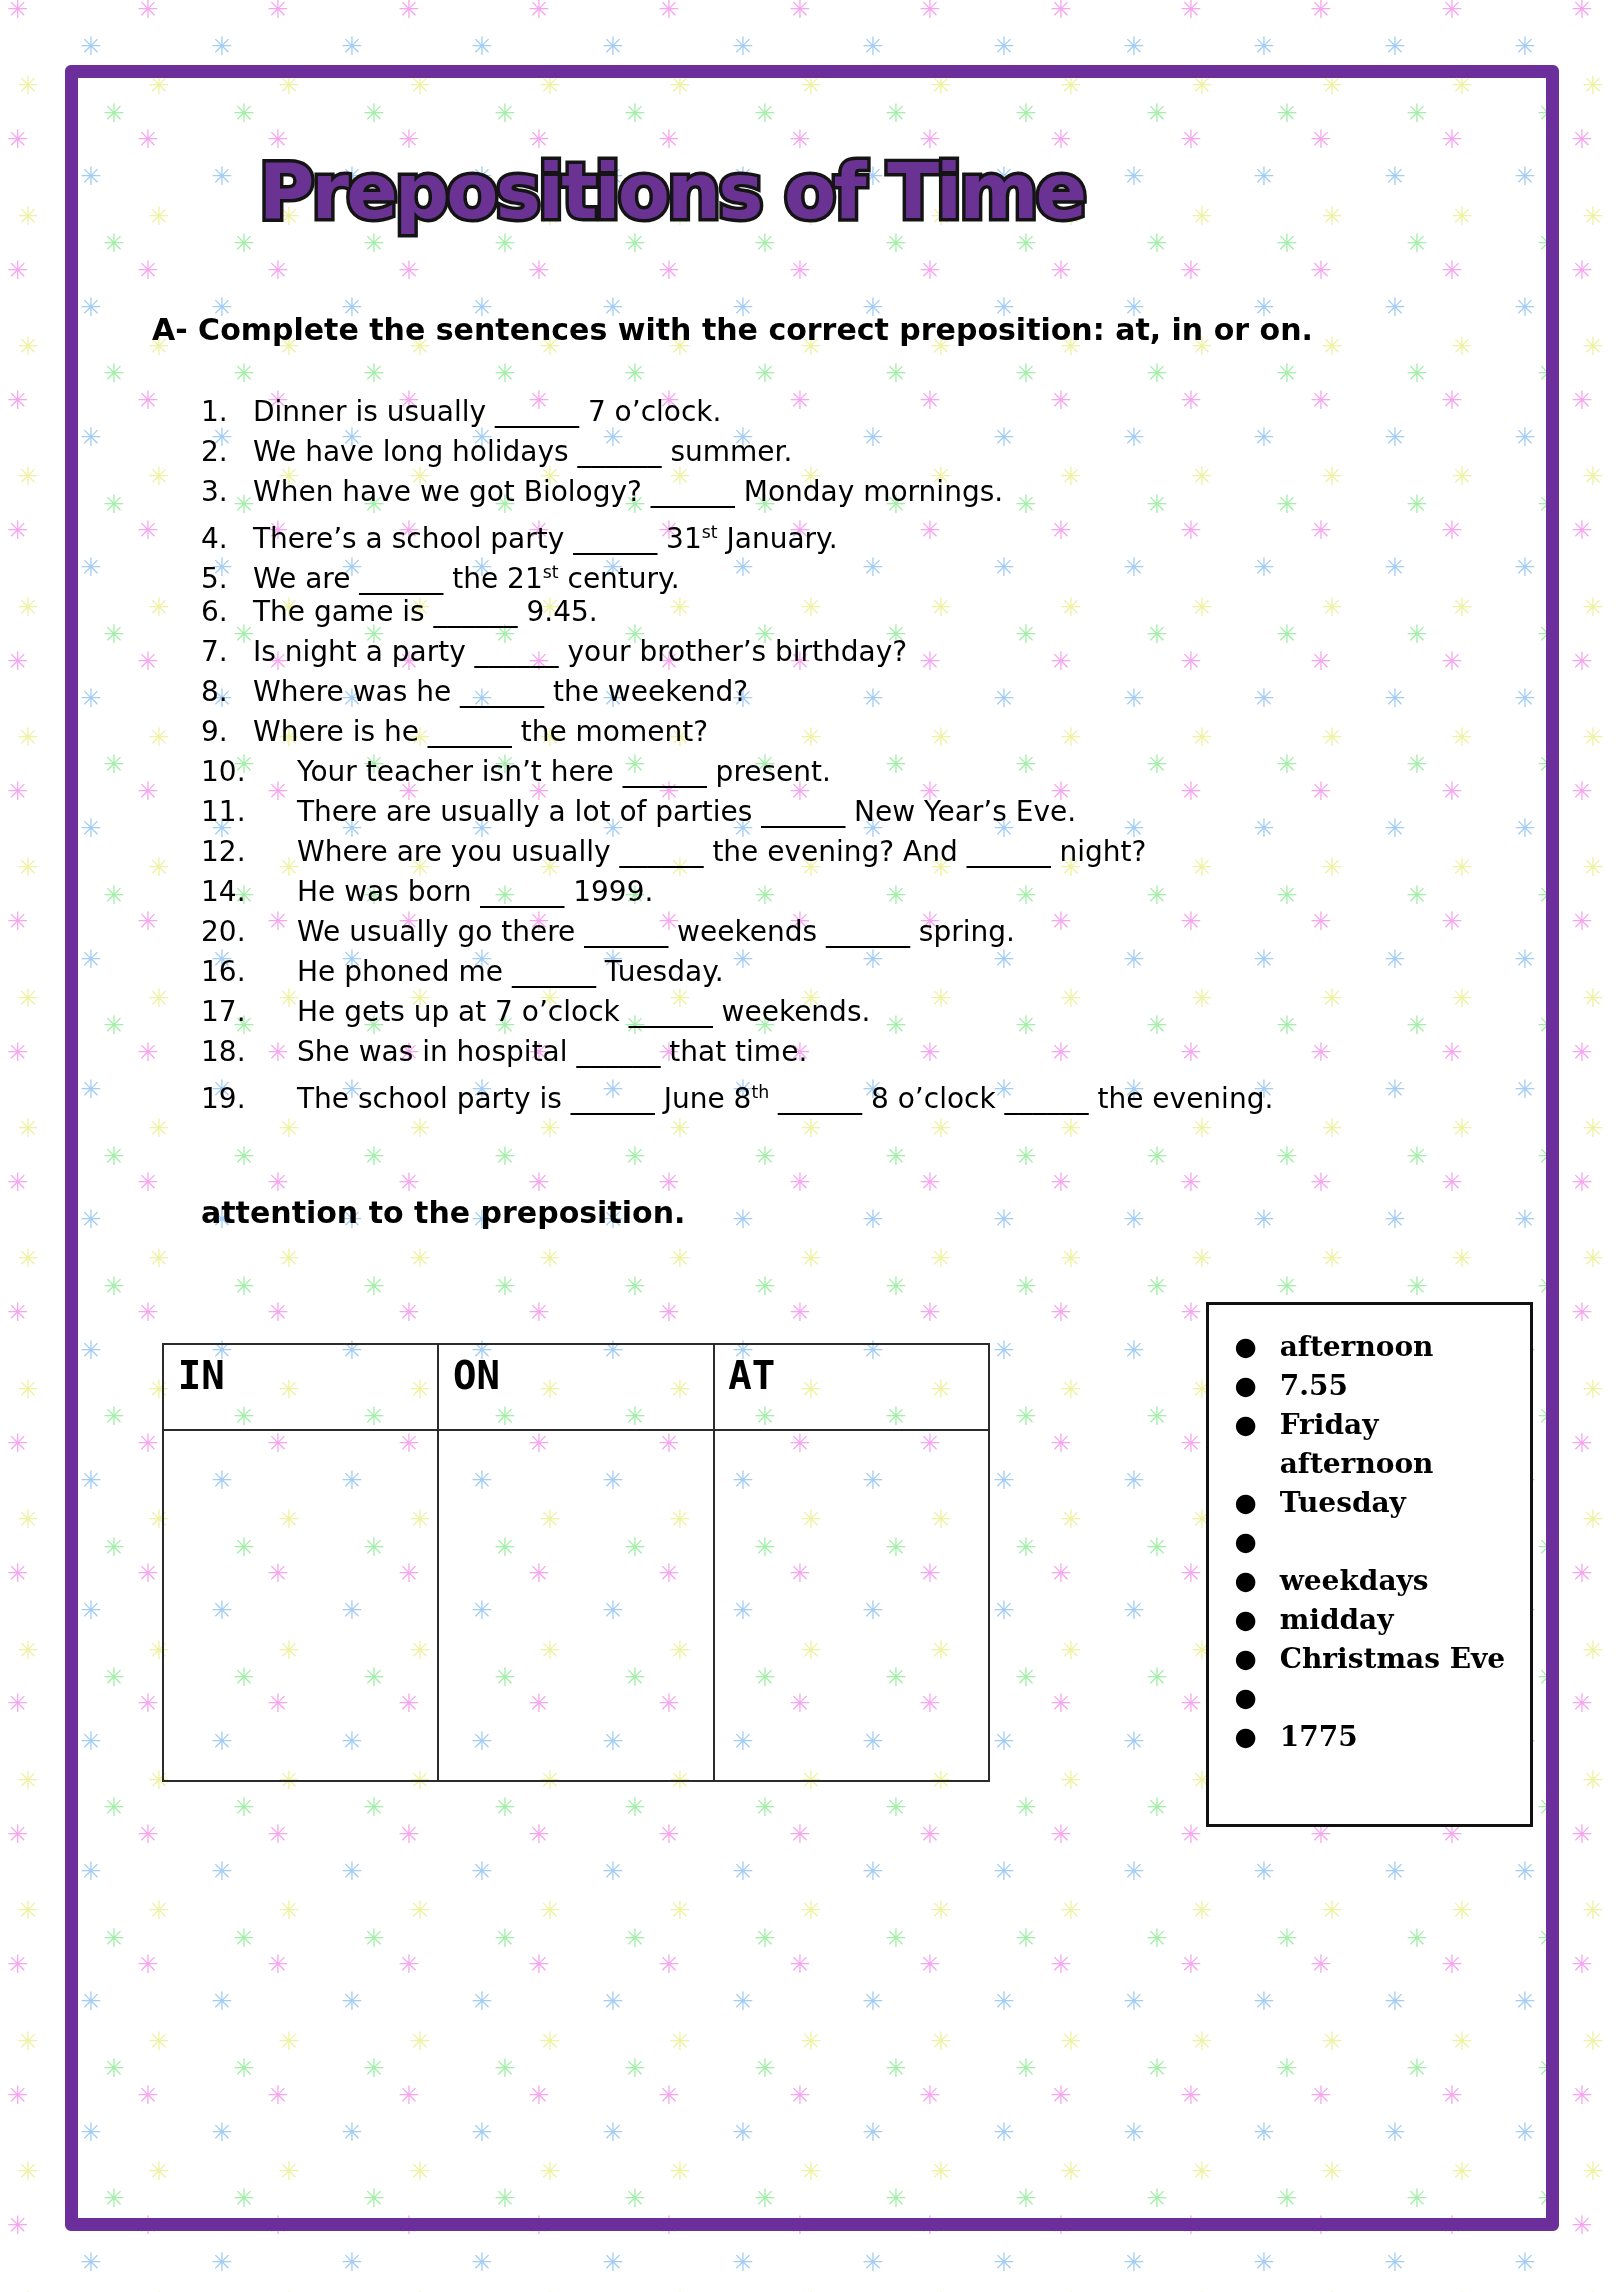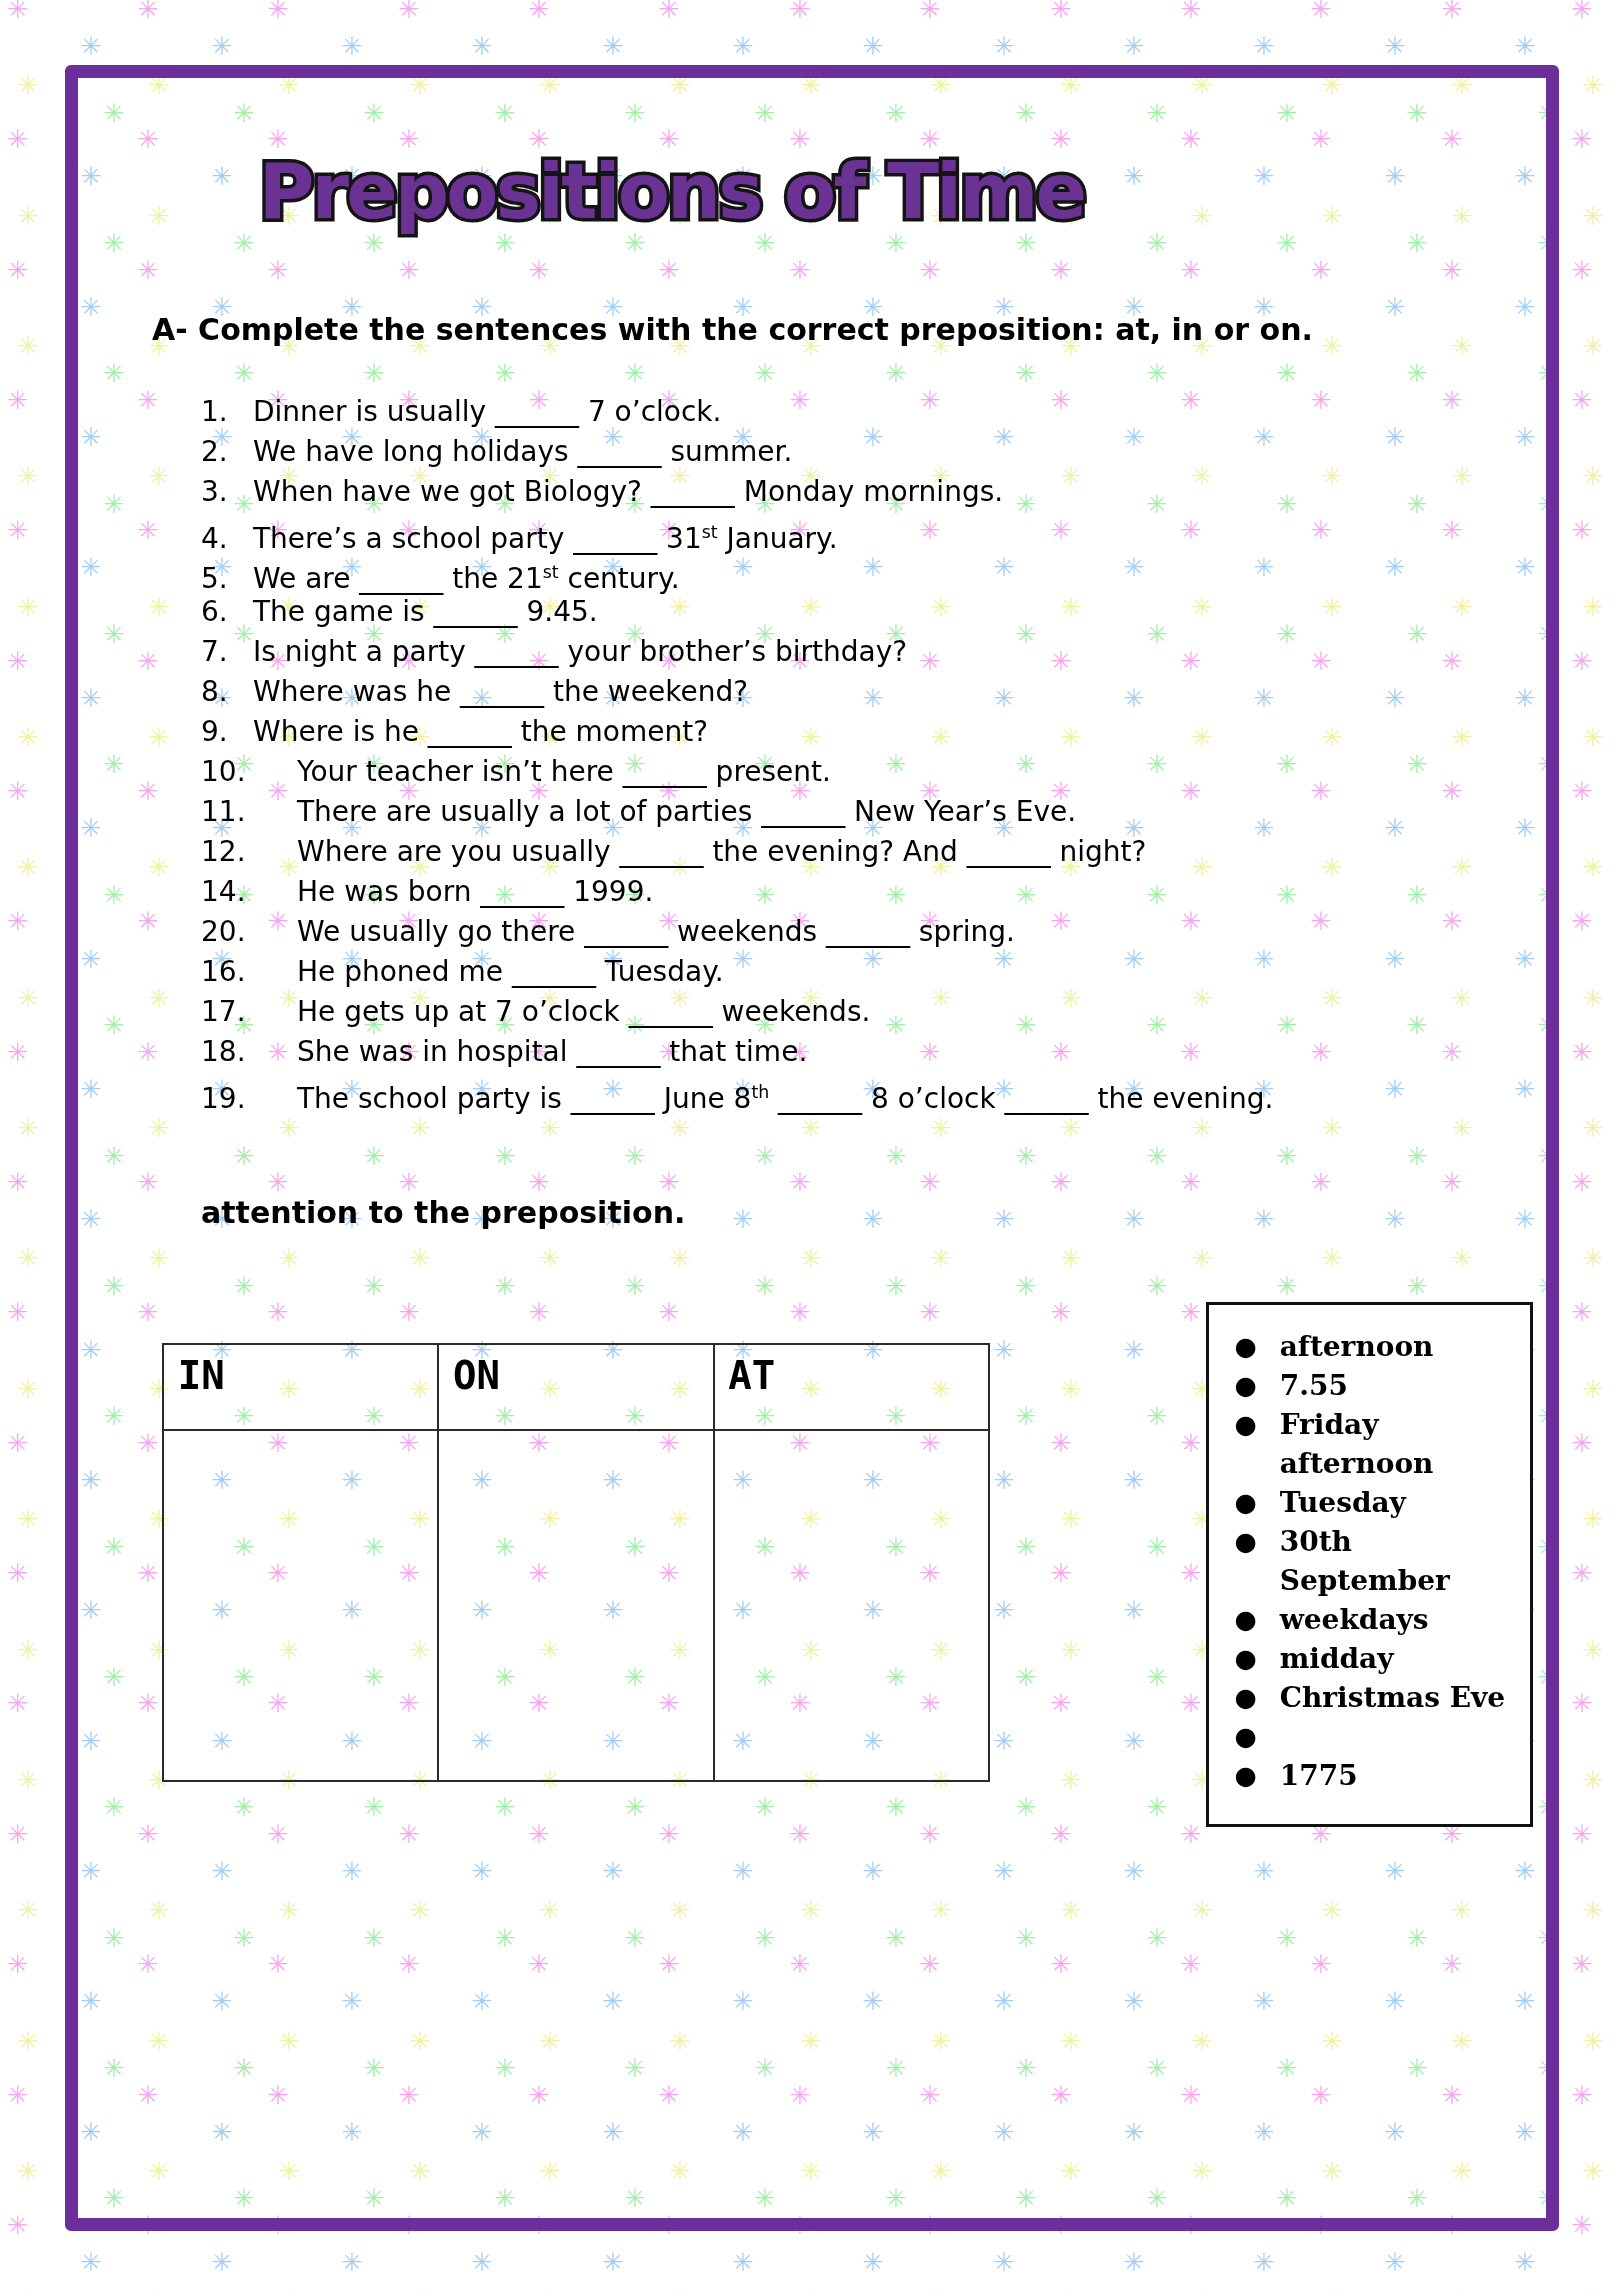--- a/index.html
+++ b/index.html
@@ -1078,21 +1078,20 @@
       <li>
         <span class="bullet">●</span>
         <span>Friday afternoon</span>
       </li>
       <li>
         <span class="bullet">●</span>
         <span>Tuesday</span>
       </li>
       <li>
         <span class="bullet">●</span>
-        <span>30th September</span>
       </li>
       <li>
         <span class="bullet">●</span>
         <span>weekdays</span>
       </li>
       <li>
         <span class="bullet">●</span>
         <span>midday</span>
       </li>
       <li>

